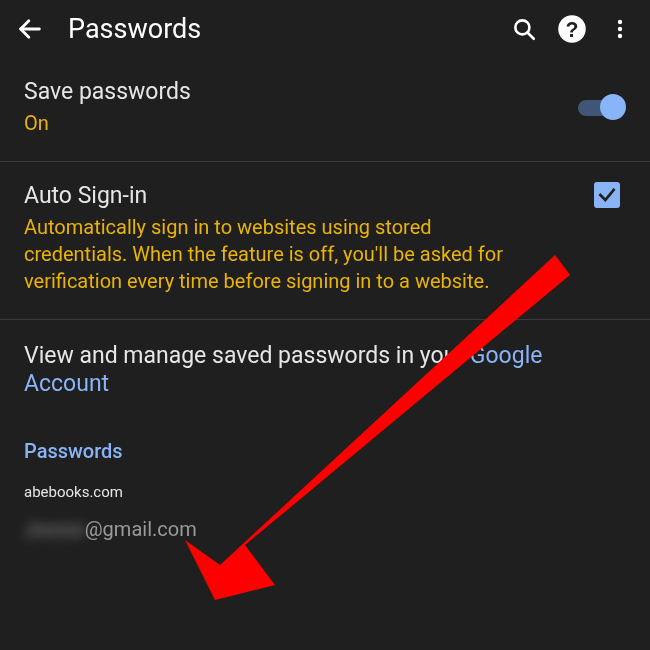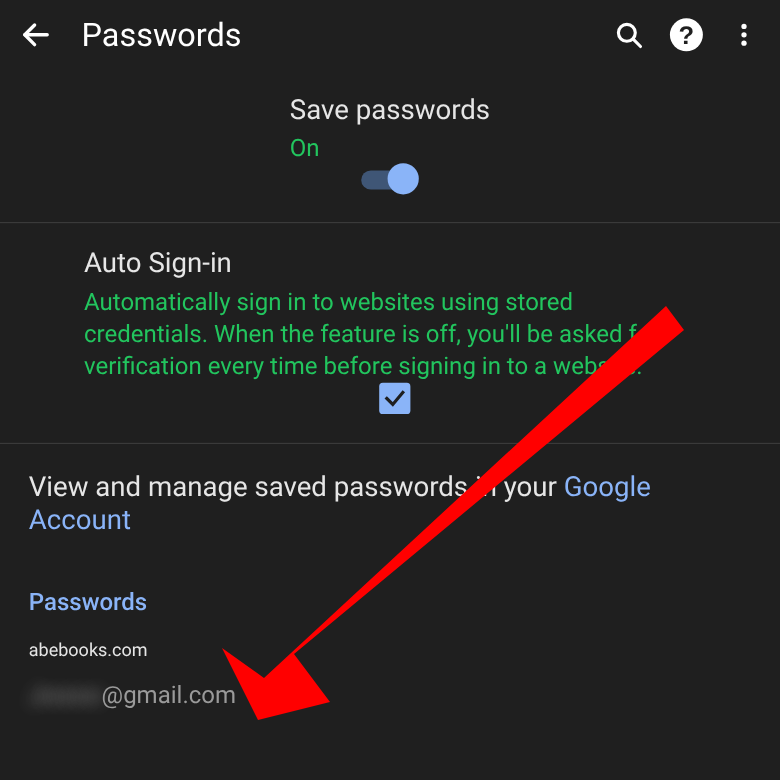--- a/index.html
+++ b/index.html
@@ -38,31 +38,30 @@
     padding: 20px 24px 24px 24px;
   }
   .divider {
     height: 1px;
     background: #3a3a3a;
     width: 100%;
   }
   .row {
     display: flex;
     align-items: center;
-    flex-direction: column;
   }
   .grow { flex: 1; }
   .title-line {
     font-size: 23px;
     color: #e6e6e6;
     line-height: 1.25;
   }
   .sub-line {
     font-size: 20px;
-    color: #22c55e;
+    color: #eab308;
     line-height: 1.35;
     margin-top: 3px;
     max-width: 510px;
   }
   
   .toggle {
     width: 44px;
     height: 24px;
     position: relative;
     margin-right: 4px;
@@ -174,21 +173,21 @@
       <div class="sub-line">On</div>
     </div>
     <div class="toggle">
       <div class="toggle-track"></div>
       <div class="toggle-thumb"></div>
     </div>
   </div>
 
   <div class="divider"></div>
 
-  <div class="section row" style="align-items:center;">
+  <div class="section row" style="align-items:flex-start;">
     <div class="grow">
       <div class="title-line">Auto Sign-in</div>
       <div class="sub-line">Automatically sign in to websites using stored credentials. When the feature is off, you'll be asked for verification every time before signing in to a website.</div>
     </div>
     <div class="chk">
       <svg width="20" height="20" viewBox="0 0 24 24" fill="none" stroke="#1f1f1f" stroke-width="3.2" stroke-linecap="square" stroke-linejoin="miter">
         <polyline points="4 12 10 18 20 6"></polyline>
       </svg>
     </div>
   </div>

